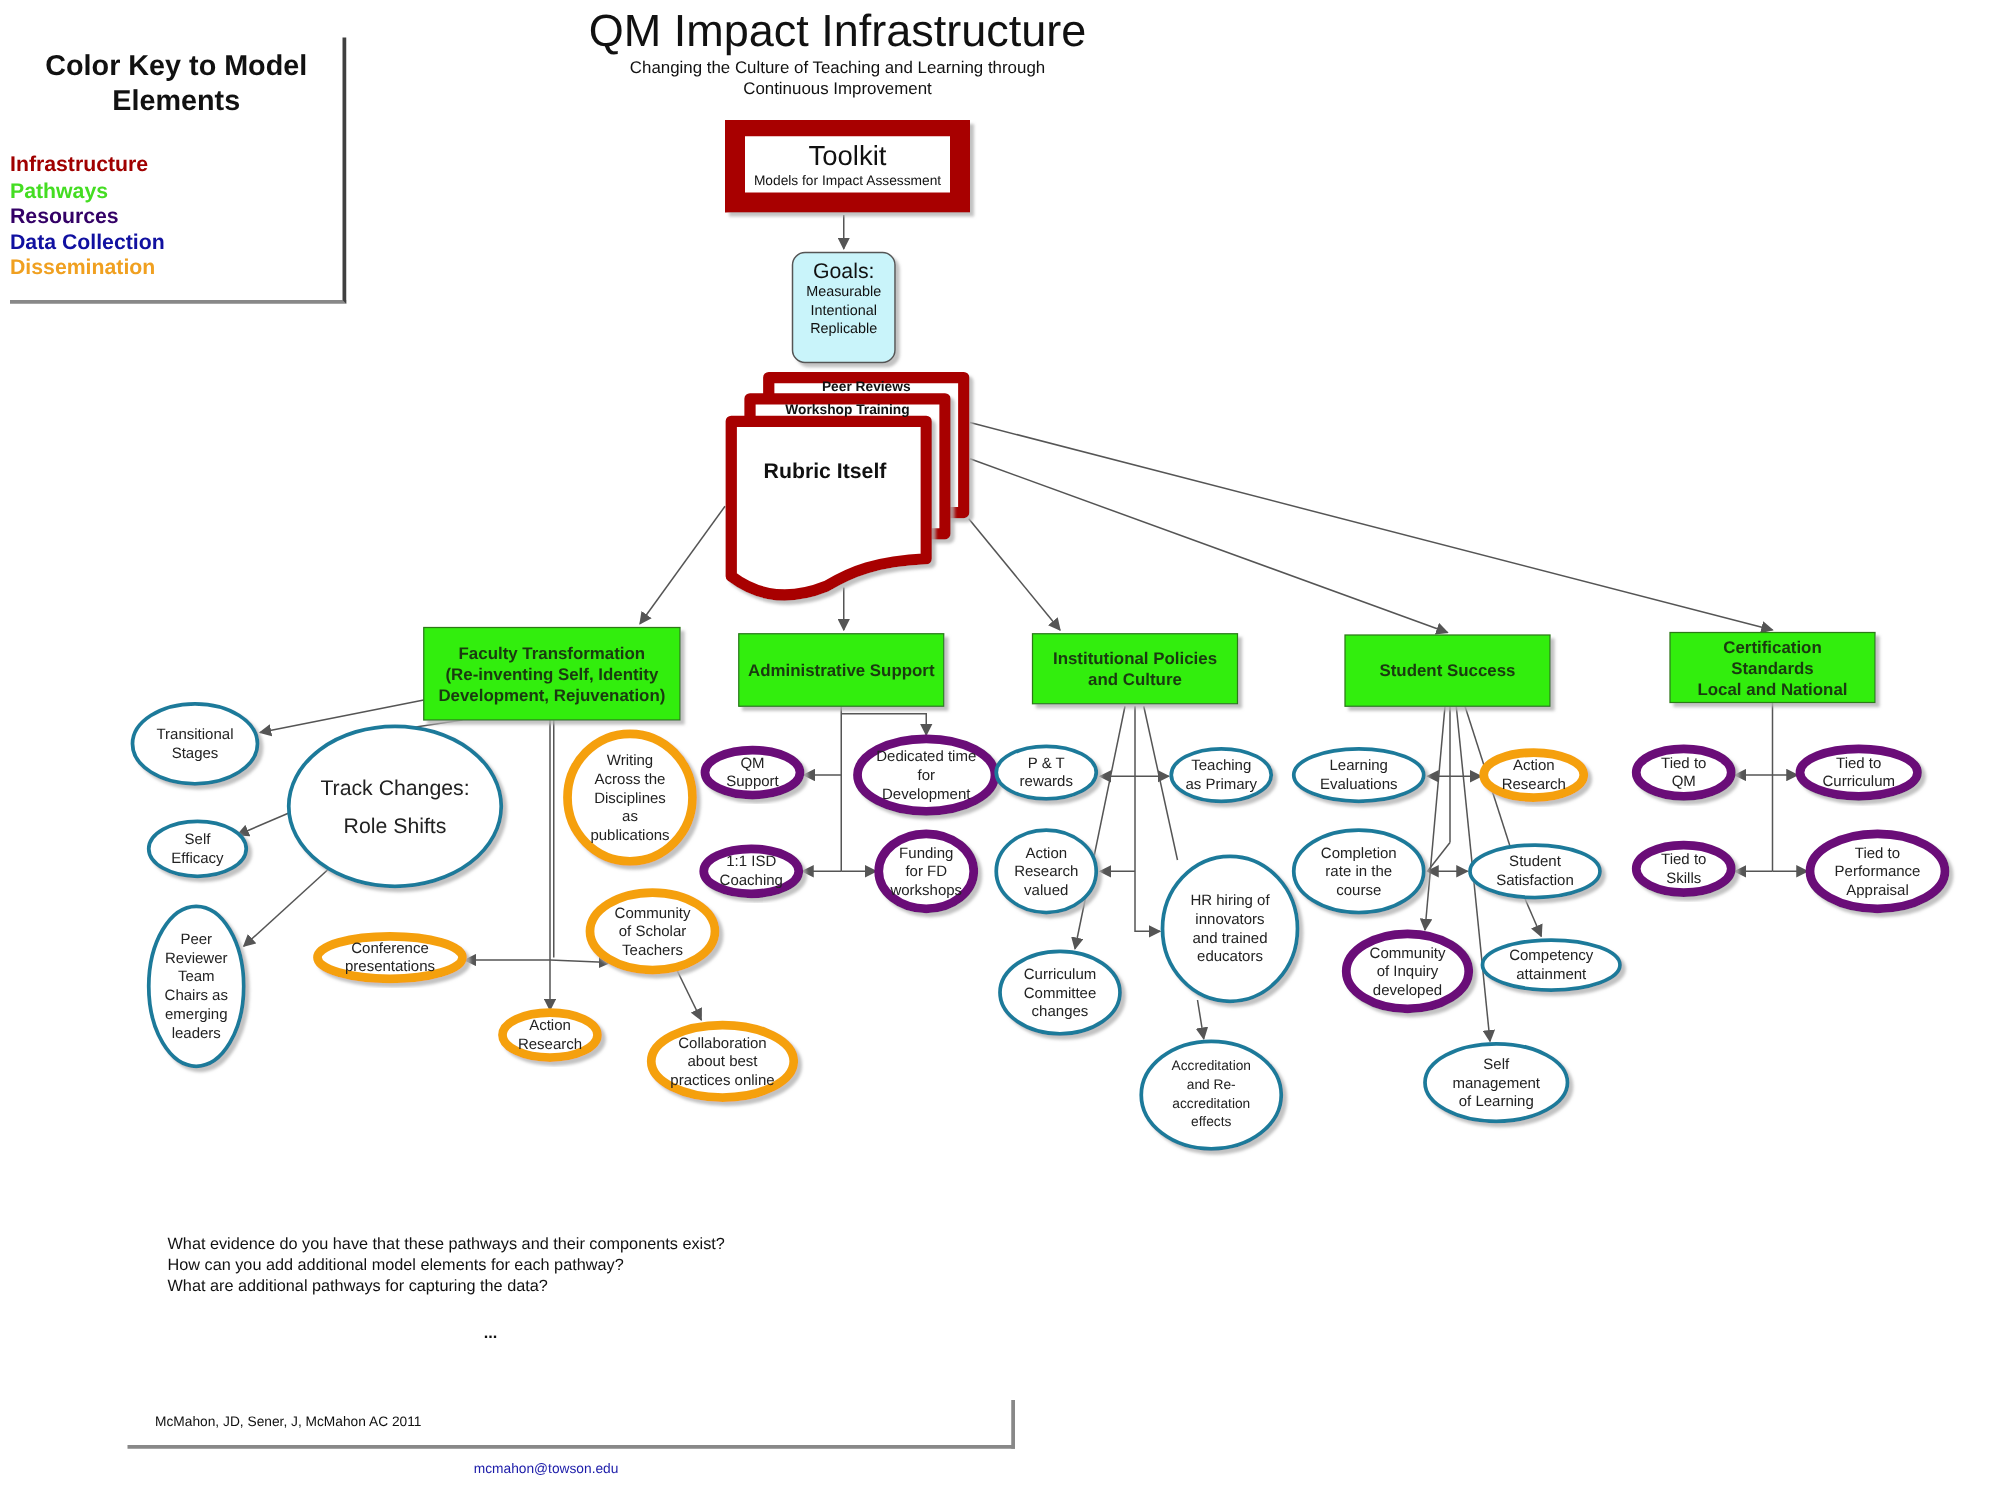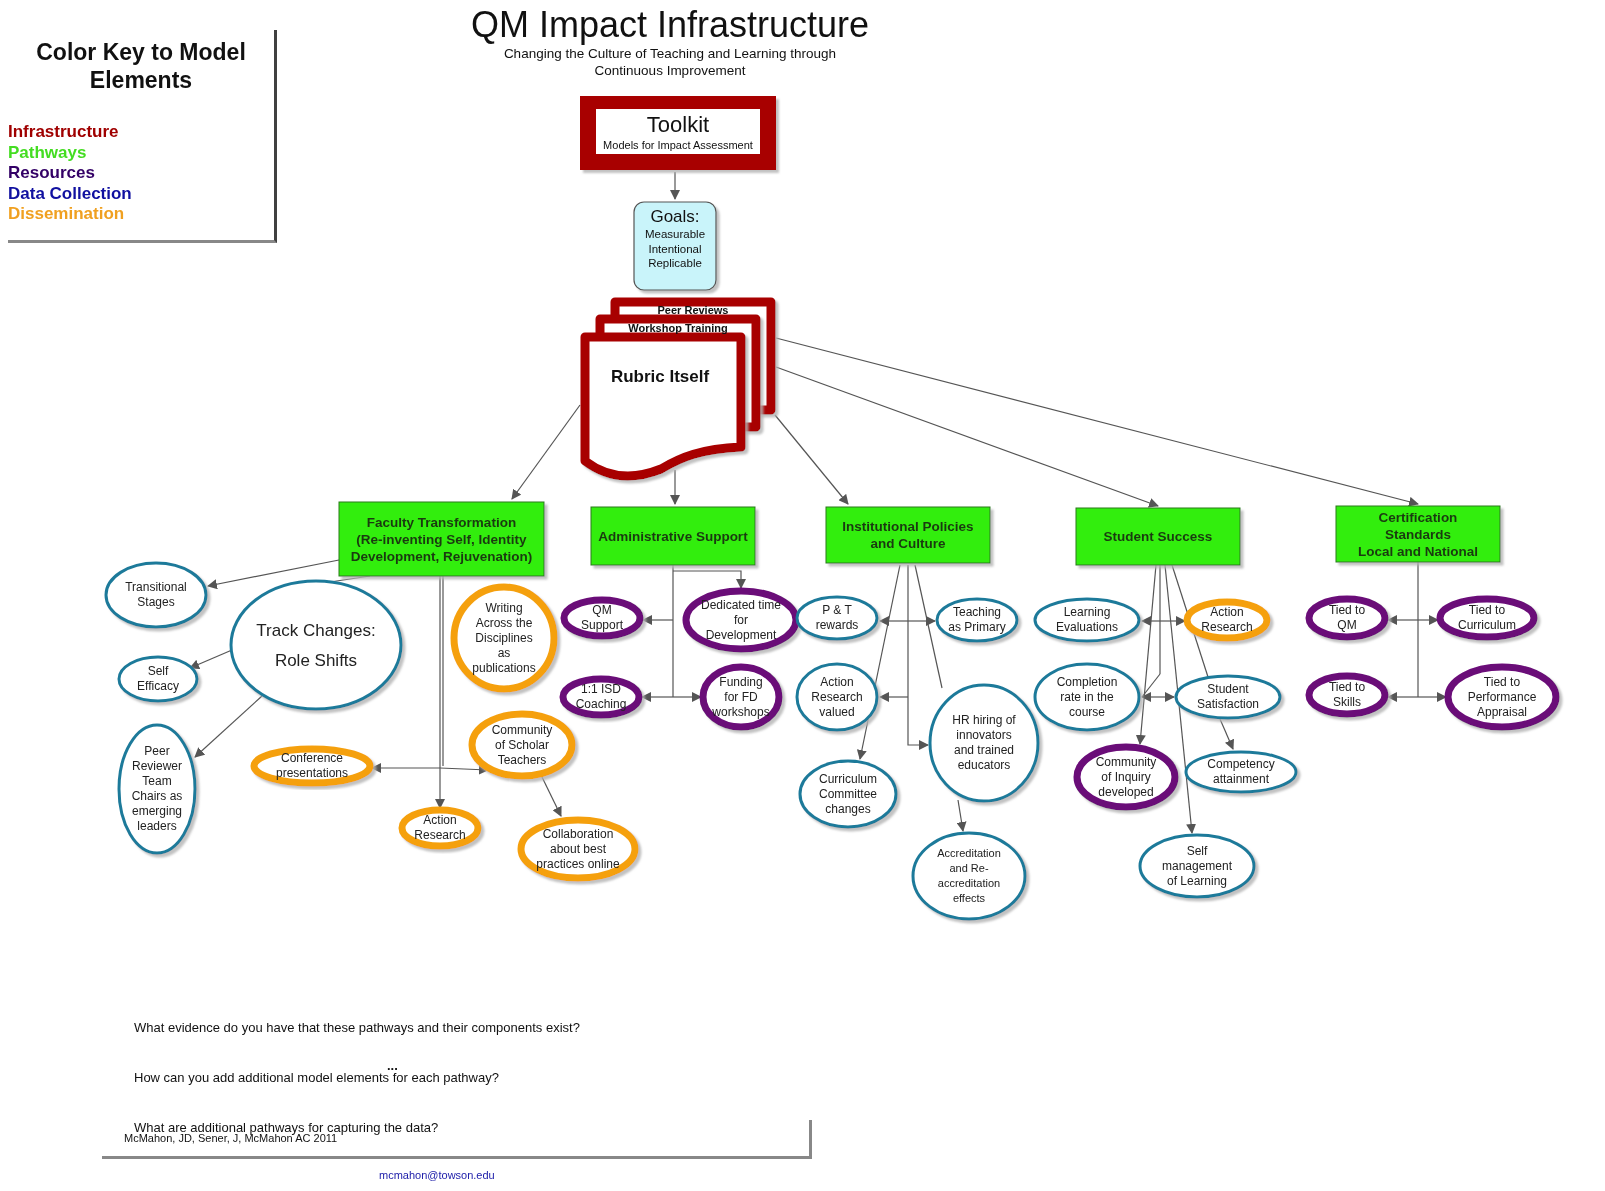--- a/index.html
+++ b/index.html
@@ -11,21 +11,21 @@
   .key-title { position:absolute; left:0; top:8px; width:266px; text-align:center;
                font-weight:bold; font-size:23px; line-height:28px; white-space:pre-line; }
   .key-item { position:absolute; left:0; width:266px; text-align:left; font-weight:bold; font-size:17px; }
   .main-title { position:absolute; left:420px; top:4px; width:500px; text-align:center; font-size:36px; }
   .subtitle { position:absolute; left:470px; top:46px; width:400px; text-align:center; font-size:13.5px; line-height:16.5px; white-space:pre-line; }
   .node-text { position:absolute; display:flex; align-items:center; justify-content:center;
                text-align:center; white-space:pre-line; line-height:15px; font-size:12px; color:#222; }
   .green-text { font-weight:bold; font-size:13.5px; line-height:17px; color:#1a3a10; }
   .questions { position:absolute; left:134px; top:986px; }
   .q-title { font-weight:bold; font-size:17px; margin-bottom:2px; }
-  .q-line { font-size:13px; line-height:17px;margin-top:33px; }
+  .q-line { font-size:13px; line-height:17px; }
   .q-ellipsis { position:absolute; left:253px; top:72px; font-weight:bold; font-size:13px; }
   .footer { position:absolute; left:102px; top:1120px; width:707px; height:36px;
             border-right:3px solid #888; border-bottom:3px solid #888; }
   .footer-cite { position:absolute; left:22px; top:12px; font-size:11px; }
   .footer-email { position:absolute; left:277px; top:12px; font-size:11px; color:#1a1aa8; cursor:pointer;margin-top:37px; }
 </style>
 </head>
 <body>
 
 <div class="key-box">

